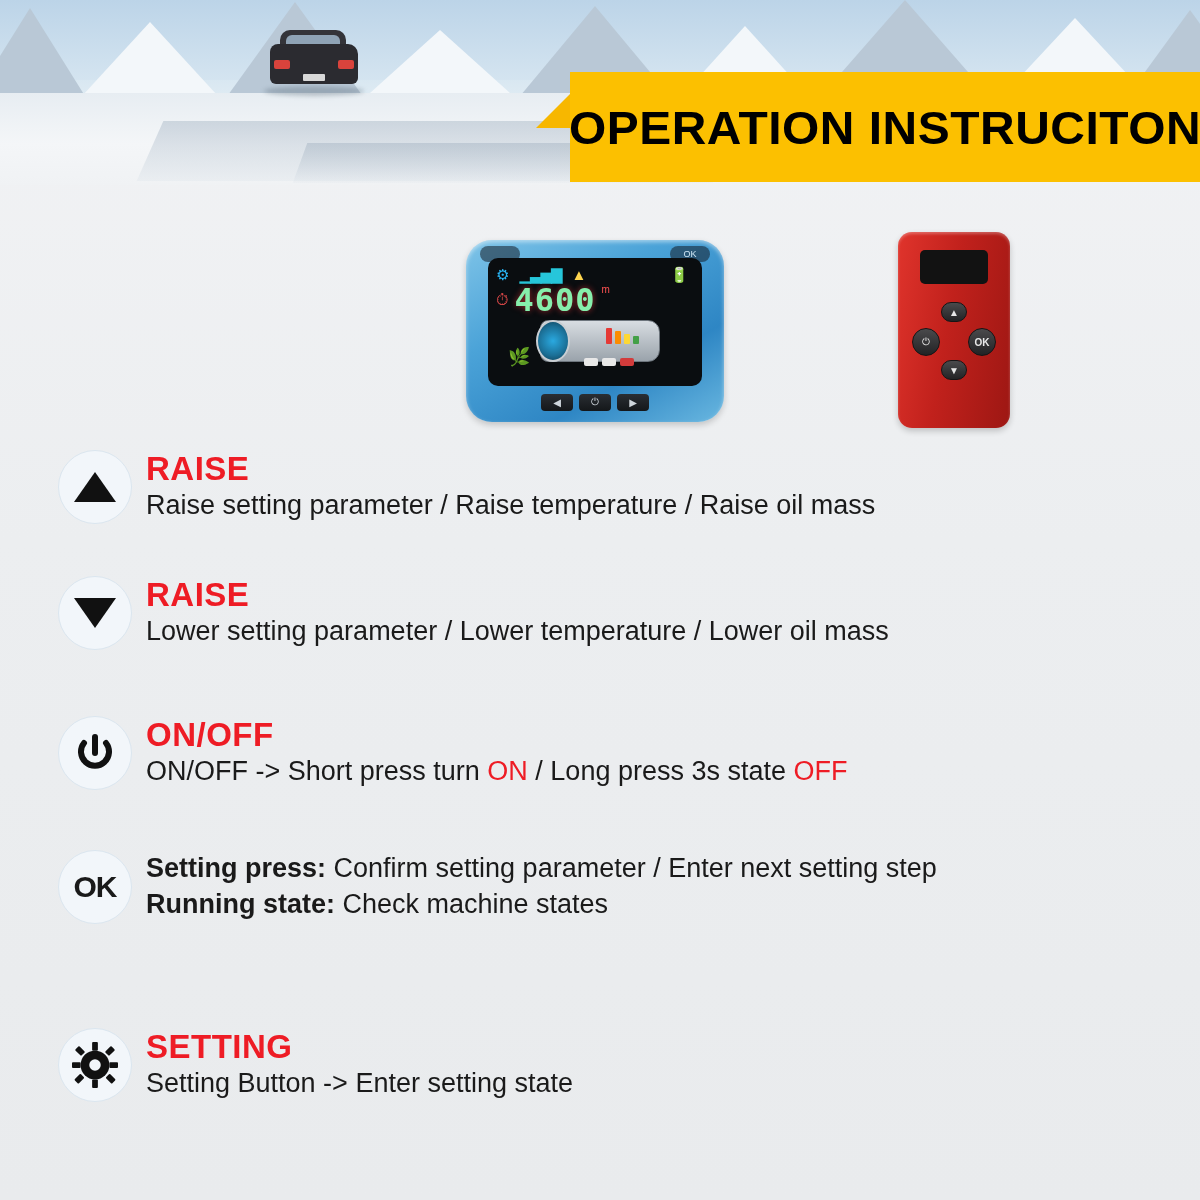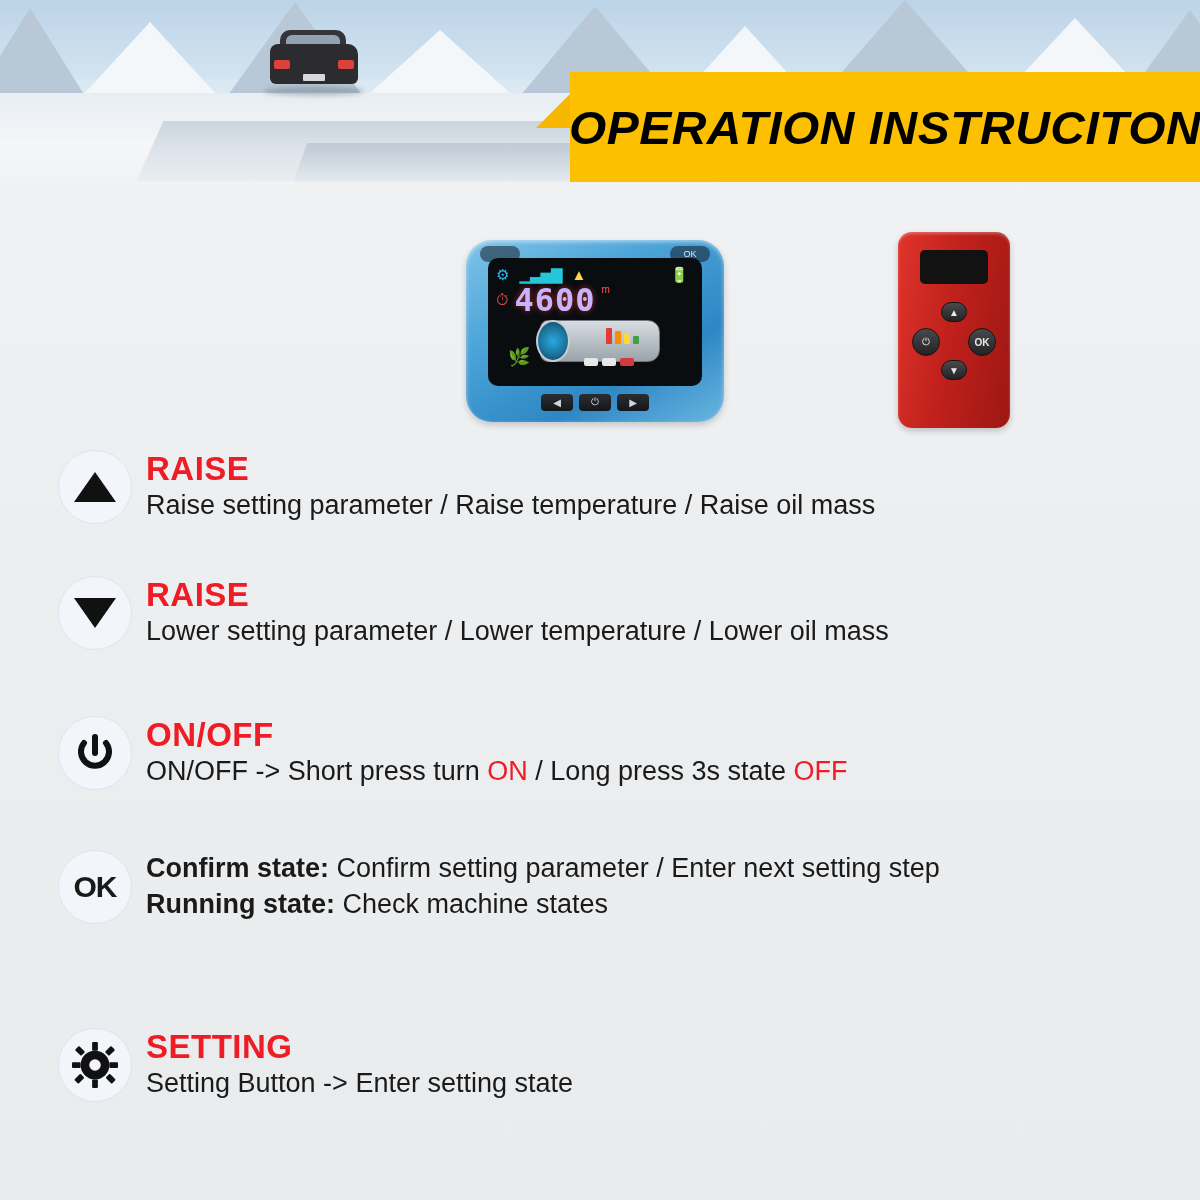--- a/index.html
+++ b/index.html
@@ -80,21 +80,21 @@
   }
   .car .shadow {
     position: absolute; left: -6px; top: 56px; width: 100px; height: 10px;
     background: rgba(90,105,120,0.35); border-radius: 50%;
     filter: blur(2px);
   }
 
   
   .banner-wrap {
     position: absolute; top: 72px; left: 536px;
-    width: 664px; height: 110px; font-style: italic;
+    width: 664px; height: 110px;
   }
   .banner-tail {
     position: absolute; left: 0; top: 0;
     width: 0; height: 0;
     border-style: solid;
     border-width: 0 0 56px 56px;
     border-color: transparent transparent #f7b700 transparent;
   }
   .banner-body {
     position: absolute; left: 34px; top: 0;
@@ -135,21 +135,21 @@
   .ico.gear { color: #29b6f6; }
   .ico.sig  { color: #26c6da; letter-spacing: -1px; }
   .ico.tri  { color: #ffd54f; }
   .ico.bat  { color: #4caf50; }
   .num-row {
     position: absolute; left: 8px; top: 24px; width: 200px; height: 36px;
     display: flex; align-items: center; gap: 6px;
   }
   .clock-ico { color: #ff5252; font-size: 16px; }
   .digits {
-    color: #c4b5fd; font-family: "DejaVu Sans Mono", monospace;
+    color: #86efac; font-family: "DejaVu Sans Mono", monospace;
     font-size: 32px; font-weight: bold; letter-spacing: 1px;
     text-shadow: 0 0 6px rgba(255,60,60,0.6);
   }
   .unit { color: #ff5252; font-size: 10px; align-self: flex-start; margin-top: 2px; }
   .heater-img {
     position: absolute; left: 52px; top: 62px; width: 120px; height: 42px;
     background: linear-gradient(180deg, #d8dde2 0%, #9aa3ab 100%);
     border-radius: 8px 12px 12px 8px;
     border: 1px solid #6d757d;
   }
@@ -379,21 +379,21 @@
         <div class="head">ON/OFF</div>
         <div class="desc"><span>ON/OFF -&gt; Short press turn </span><span class="red">ON</span><span> / Long press 3s state </span><span class="red">OFF</span></div>
       </div>
     </div>
 
     <div class="row row4">
       <div class="row-icon">
         <span class="ok-text">OK</span>
       </div>
       <div class="row-text">
-        <div class="desc"><span class="em">Confirm state:</span><span> Confirm setting parameter / Enter next setting step</span></div>
+        <div class="desc"><span class="em">Setting press:</span><span> Confirm setting parameter / Enter next setting step</span></div>
         <div class="desc desc2"><span class="em">Running state:</span><span> Check machine states</span></div>
       </div>
     </div>
 
     <div class="row row5">
       <div class="row-icon">
         <svg width="46" height="46" viewBox="0 0 48 48" aria-hidden="true">
           <g fill="#111">
             <circle cx="24" cy="24" r="15"></circle>
             <rect x="21" y="0" width="6" height="9" rx="1"></rect>

